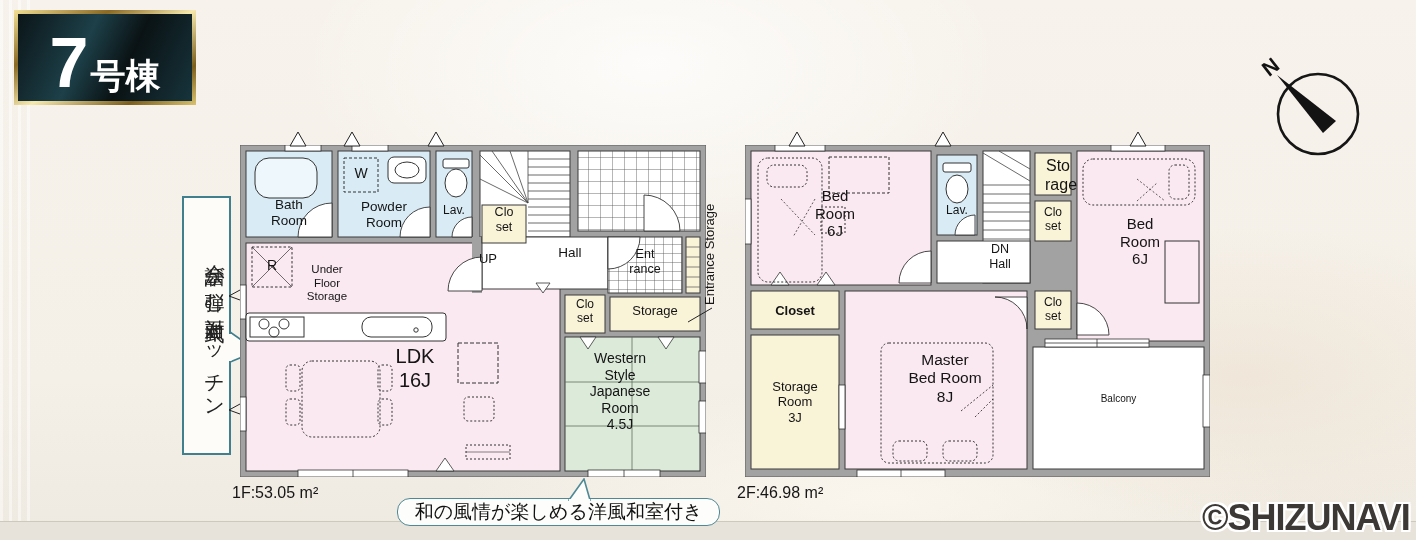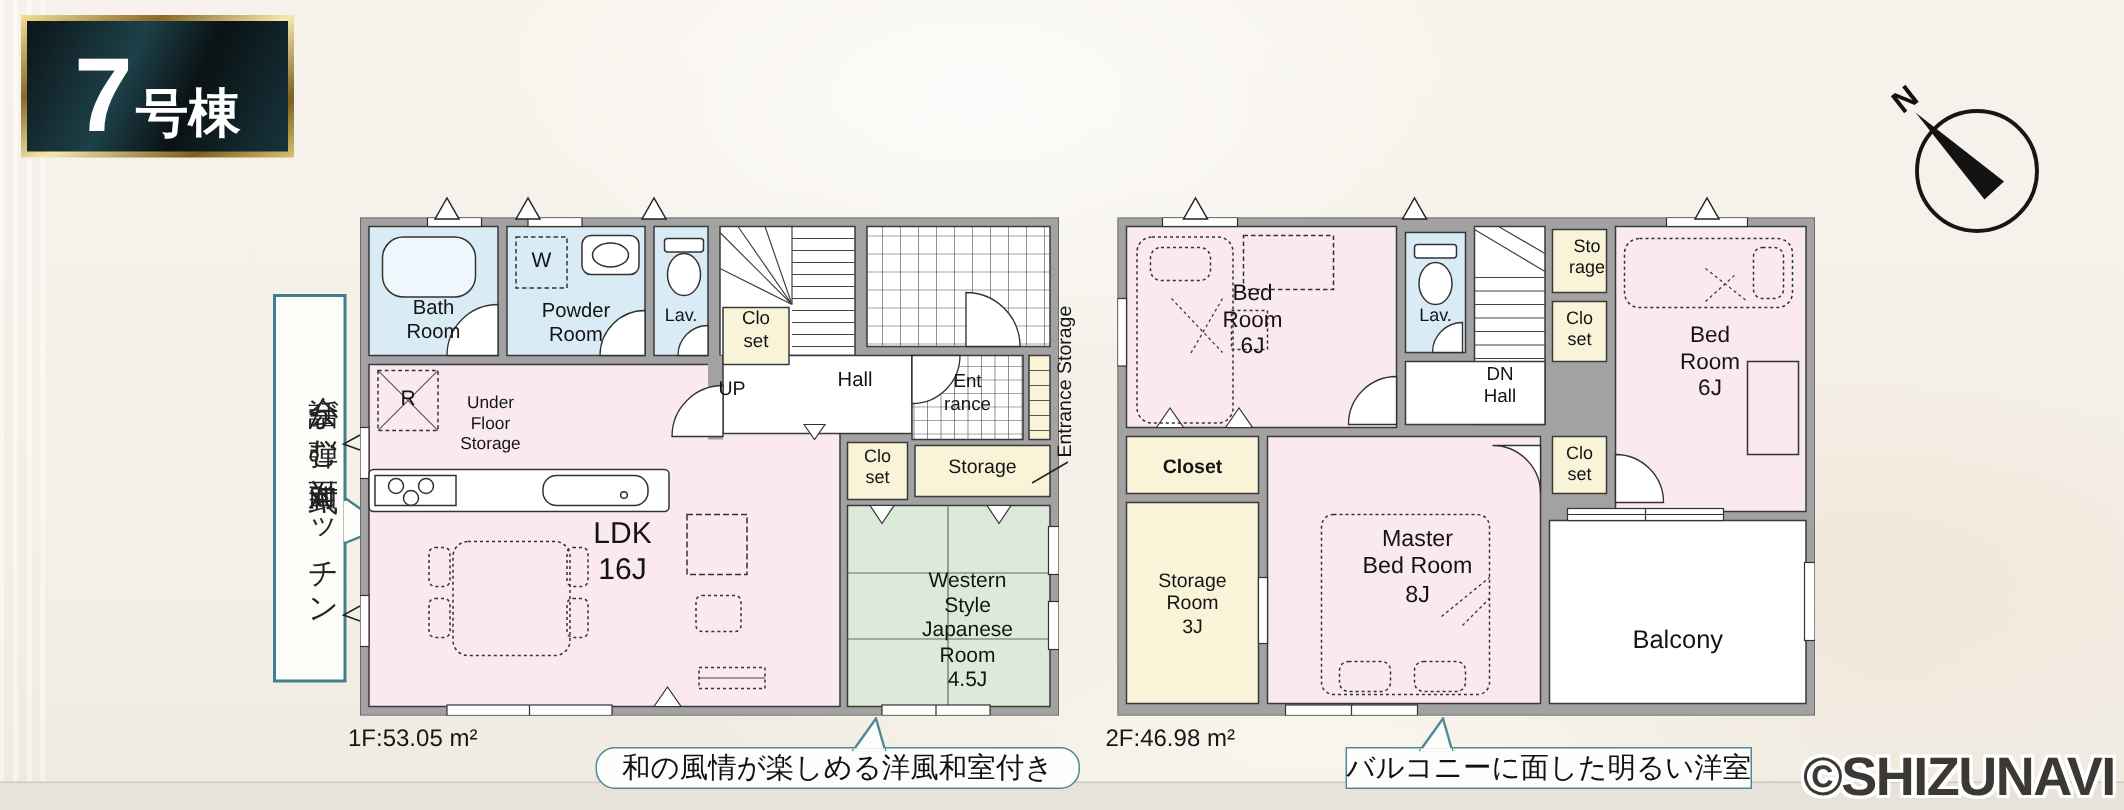--- a/index.html
+++ b/index.html
@@ -163,21 +163,21 @@
 rance</div>
     <div class="rl" style="left:12px;top:112px;width:40px;font-size:14px;">R</div>
     <div class="rl" style="left:42px;top:118px;width:90px;font-size:11.5px;">Under
 Floor
 Storage</div>
     <div class="rl" style="left:135px;top:200px;width:80px;font-size:20px;font-weight:400;">LDK
 16J</div>
     <div class="rl" style="left:325px;top:152px;width:40px;font-size:12px;">Clo
 set</div>
     <div class="rl" style="left:370px;top:158px;width:90px;font-size:13px;">Storage</div>
-    <div class="rl" style="left:342px;top:205px;width:126px;font-size:14px;margin-top:28px;">Western
+    <div class="rl" style="left:317px;top:205px;width:126px;font-size:14px;">Western
 Style
 Japanese
 Room
 4.5J</div>
   </div>
 
   <div class="plan" style="left:745px;top:145px;width:465px;height:332px;">
     <svg width="465" height="332" viewBox="0 0 465 332">
       <rect width="465" height="332" fill="#a2a2a2" stroke="#5a5a5a"></rect>
       <rect x="6" y="6" width="180" height="134" fill="#fbe9f2" stroke="#3a3a3a"></rect>
@@ -231,37 +231,37 @@
         <rect x="198" y="296" width="34" height="20" rx="6" stroke-dasharray="2,2"></rect>
         <path d="M216 266 L248 240 M230 272 L248 254" stroke-width="0.9" stroke-dasharray="2,2"></path>
       </g>
     </svg>
     <div class="rl" style="left:35px;top:42px;width:110px;font-size:15px;">Bed
 Room
 6J</div>
     <div class="rl" style="left:190px;top:58px;width:44px;font-size:12px;">Lav.</div>
     <div class="rl" style="left:225px;top:97px;width:60px;font-size:12.5px;">DN
 Hall</div>
-    <div class="rl" style="left:290px;top:12px;width:36px;font-size:12px;padding-left:10px;">Sto
+    <div class="rl" style="left:290px;top:12px;width:36px;font-size:16px;padding-left:10px;">Sto
 rage</div>
     <div class="rl" style="left:290px;top:60px;width:36px;font-size:12px;">Clo
 set</div>
     <div class="rl" style="left:290px;top:150px;width:36px;font-size:12px;">Clo
 set</div>
     <div class="rl" style="left:345px;top:70px;width:100px;font-size:15px;">Bed
 Room
 6J</div>
     <div class="rl" style="left:6px;top:158px;width:88px;font-size:13px;font-weight:bold;">Closet</div>
     <div class="rl" style="left:6px;top:234px;width:88px;font-size:13px;">Storage
 Room
 3J</div>
     <div class="rl" style="left:120px;top:206px;width:160px;font-size:15.5px;">Master
 Bed Room
 8J</div>
-    <div class="rl" style="left:288px;top:248px;width:171px;font-size:17px;margin-top:24px;">Balcony</div>
+    <div class="rl" style="left:288px;top:248px;width:171px;font-size:10px;">Balcony</div>
   </div>
 
   <svg class="overlay" width="1416" height="540">
     <g fill="#fff" stroke="#222" stroke-width="1">
       <path d="M290 146 L298 132 L306 146 Z M344 146 L352 132 L360 146 Z M428 146 L436 132 L444 146 Z"></path>
       <path d="M789 146 L797 132 L805 146 Z M935 146 L943 132 L951 146 Z M1130 146 L1138 132 L1146 146 Z"></path>
     </g>
     <path d="M712 308 L688 322" stroke="#222" stroke-width="1" fill="none"></path>
     <path d="M240 290 L229 296 L240 300 M240 404 L229 410 L240 414" stroke="#222" stroke-width="1" fill="none"></path>
   </svg>
@@ -271,27 +271,20 @@
   <div class="area-label" style="left:232px;top:484px;">1F:53.05 m²</div>
   <div class="area-label" style="left:737px;top:484px;">2F:46.98 m²</div>
 
   <div class="caption" style="left:397px;top:498px;width:323px;border-radius:13px;">
     <svg class="cap-tip" style="left:170px;" width="34" height="23">
       <polygon points="1,22 16,1 22,22" fill="#fdfdfb" stroke="#4e8996" stroke-width="1.6"></polygon>
       <rect x="1" y="21" width="21" height="2.5" fill="#fdfdfb"></rect>
     </svg>
     <span>和の風情が楽しめる洋風和室付き</span>
   </div>
-  <div class="caption" style="left:897px;top:498px;width:271px;">
-    <svg class="cap-tip" style="left:48px;" width="34" height="23">
-      <polygon points="1,22 16,1 22,22" fill="#fdfdfb" stroke="#4e8996" stroke-width="1.6"></polygon>
-      <rect x="1" y="21" width="21" height="2.5" fill="#fdfdfb"></rect>
-    </svg>
-    <span>バルコニーに面した明るい洋室</span>
-  </div>
 
   <svg class="overlay" style="left:1260px;top:62px;" width="112" height="108">
     <circle cx="58" cy="52" r="40" fill="none" stroke="#161616" stroke-width="2.6"></circle>
     <polygon points="17,13 76,59 63,71" fill="#131313"></polygon>
   </svg>
   <div class="compass-n">N</div>
 
   <div class="copyright">©SHIZUNAVI</div>
 </div>
 

